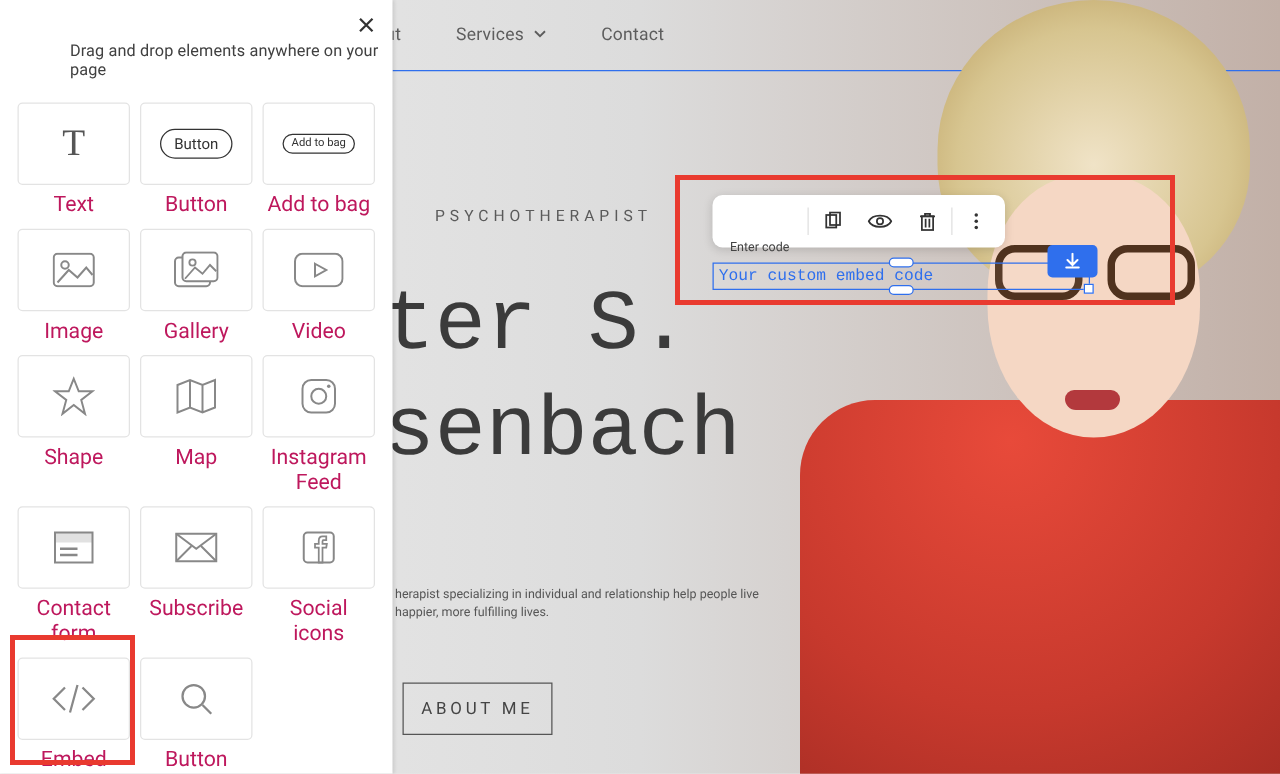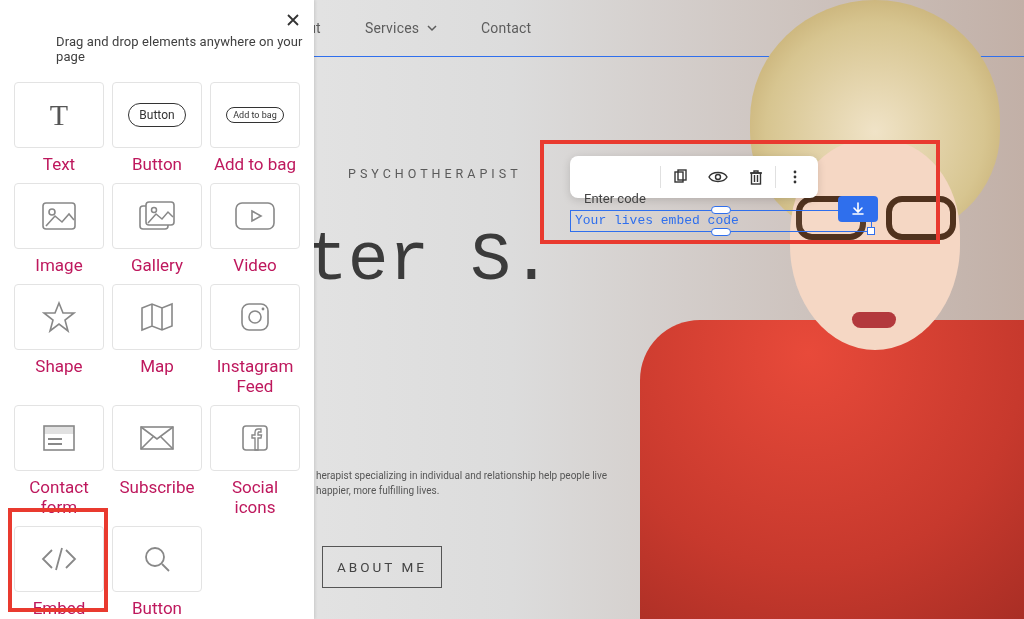--- a/index.html
+++ b/index.html
@@ -147,21 +147,21 @@
   height: 42px;
   border-radius: 8px;
   background: #fff;
   box-shadow: 0 2px 8px rgba(0,0,0,0.15);
   display: flex;
   align-items: center;
   padding: 0 4px 0 0;
   z-index: 6;
 }
 .embed-toolbar .enter {
-  font-size: 13px;
+  font-size: 10px;
   padding: 0 14px;
   color: #444;
   margin-top: 43px;
 }
 .embed-toolbar .iconbtn {
   width: 38px;
   height: 40px;
   display: flex;
   align-items: center;
   justify-content: center;
@@ -325,20 +325,21 @@
     <div class="glasses">
         <div class="lens l"></div>
         <div class="lens r"></div>
       </div>
     <div class="lips"></div>
   </div>
 
   <div class="hero-subtitle">PSYCHOTHERAPIST</div>
   <div class="hero-title">
     <span>ter S.</span><br>
+    <span>senbach</span>
   </div>
   <div class="hero-desc">herapist specializing in individual and relationship help people live happier, more fulfilling lives.</div>
   <div class="about-btn">ABOUT ME</div>
 
   <div class="embed-callout"></div>
 
   <div class="embed-toolbar">
     <span class="enter">Enter code</span>
     <span class="sep"></span>
     <span class="iconbtn">
@@ -363,21 +364,21 @@
     <span class="iconbtn">
       <svg width="4" height="14" viewBox="0 0 4 14">
           <circle cx="2" cy="2" r="1.4" fill="#333"></circle>
           <circle cx="2" cy="7" r="1.4" fill="#333"></circle>
           <circle cx="2" cy="12" r="1.4" fill="#333"></circle>
         </svg>
     </span>
   </div>
 
   <div class="embed-box">
-    <span>Your lives embed code</span>
+    <span>Your custom embed code</span>
     <span class="mid-handle top"></span>
     <span class="mid-handle bot"></span>
     <span class="resize"></span>
   </div>
   <div class="dl-badge">
     <svg width="14" height="14" viewBox="0 0 14 14">
         <path d="M7 1 V9 M3 6 L7 10 L11 6 M2 12 H12" stroke="#fff" stroke-width="1.6" fill="none" stroke-linecap="round"></path>
       </svg>
   </div>
 </div>

